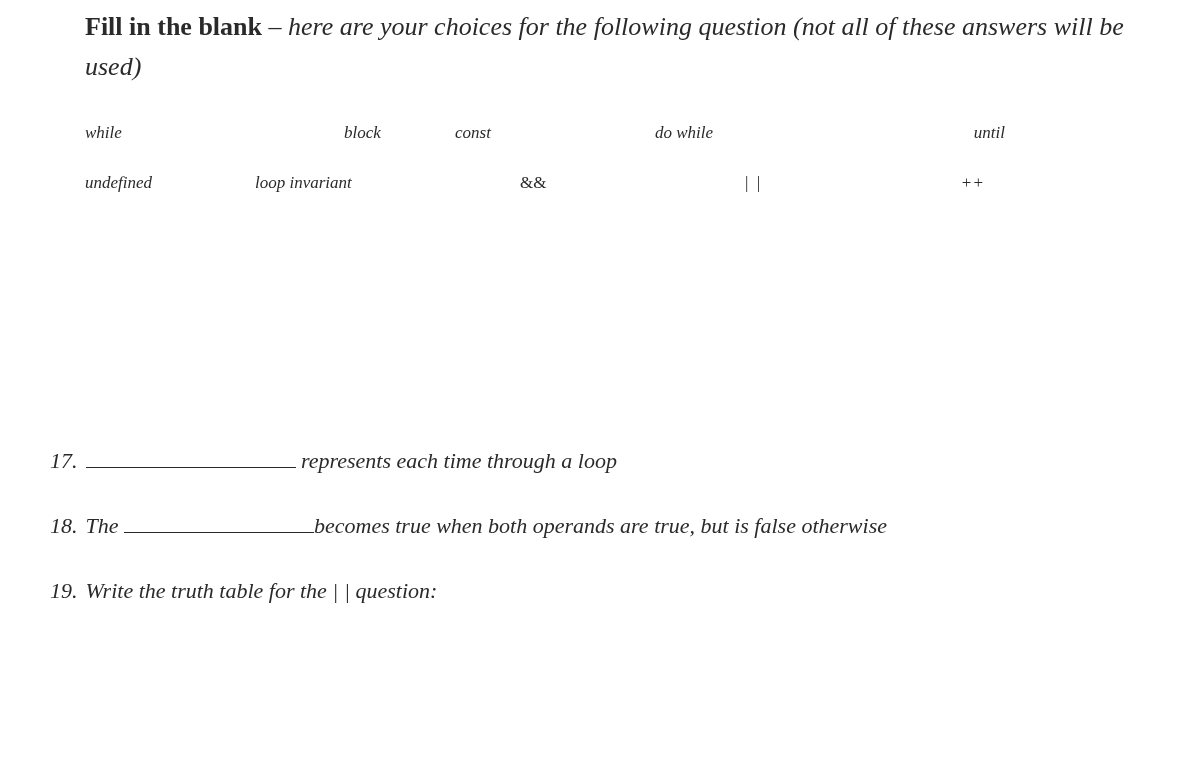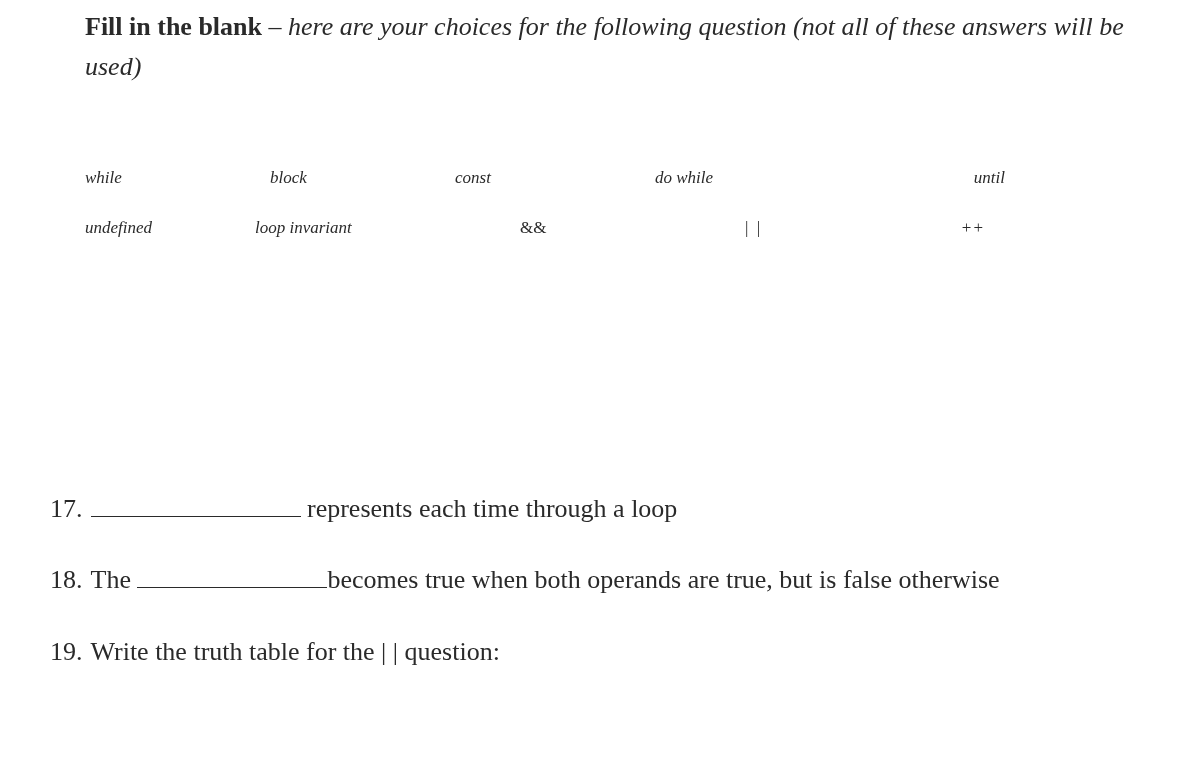--- a/index.html
+++ b/index.html
@@ -34,36 +34,37 @@
     display: flex;
     align-items: baseline;
     font-style: italic;
     font-size: 17px;
     margin-bottom: 30px;
   }
   .choice-row > span {
     display: inline-block;
   }
   .r1c1 { flex: 0 0 185px; }
-  .r1c2 { flex: 0 0 185px; }
+  .r1c2 { flex: 0 0 185px; text-align: center; }
   .r1c3 { flex: 0 0 165px; }
-  .r1c4 { flex: 0 0 200px; margin-top: 45px; }
+  .r1c4 { flex: 0 0 200px; }
   .r1c5 { flex: 0 0 270px; }
   .r1c6 { flex: 0 0 80px; text-align: right; }
 
   .r2c1 { flex: 0 0 185px; }
   .r2c2 { flex: 0 0 170px; }
   .r2c3 { flex: 0 0 265px; }
   .r2c4 { flex: 0 0 225px; font-style: normal; }
   .r2c5 { flex: 0 0 170px; font-style: normal; letter-spacing: 2px;}
   .r2c6 { flex: 0 0 70px; font-style: normal; text-align: right; letter-spacing: 2px;}
 
   .questions {
-    font-size: 26px;
+    font-size: 22px;
     line-height: 1.6;
+    font-style: italic;
   }
   .q {
     margin-bottom: 30px;
     display: flex;
     align-items: baseline;
   }
   .q-num {
     margin-right: 8px;
     white-space: nowrap;
   }

